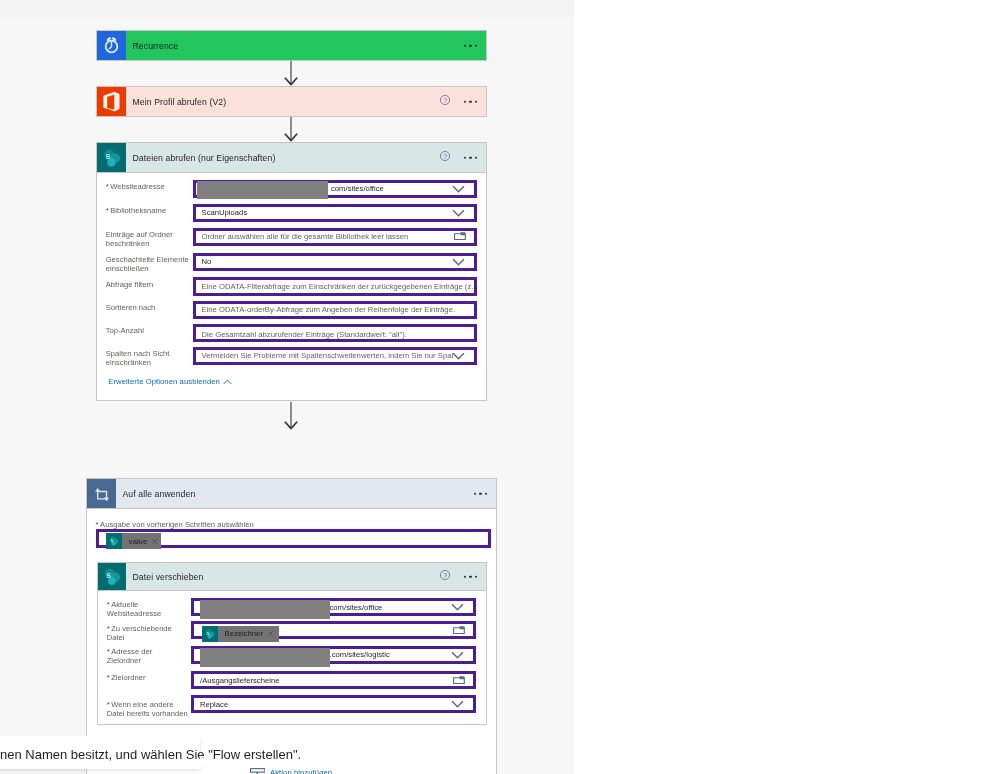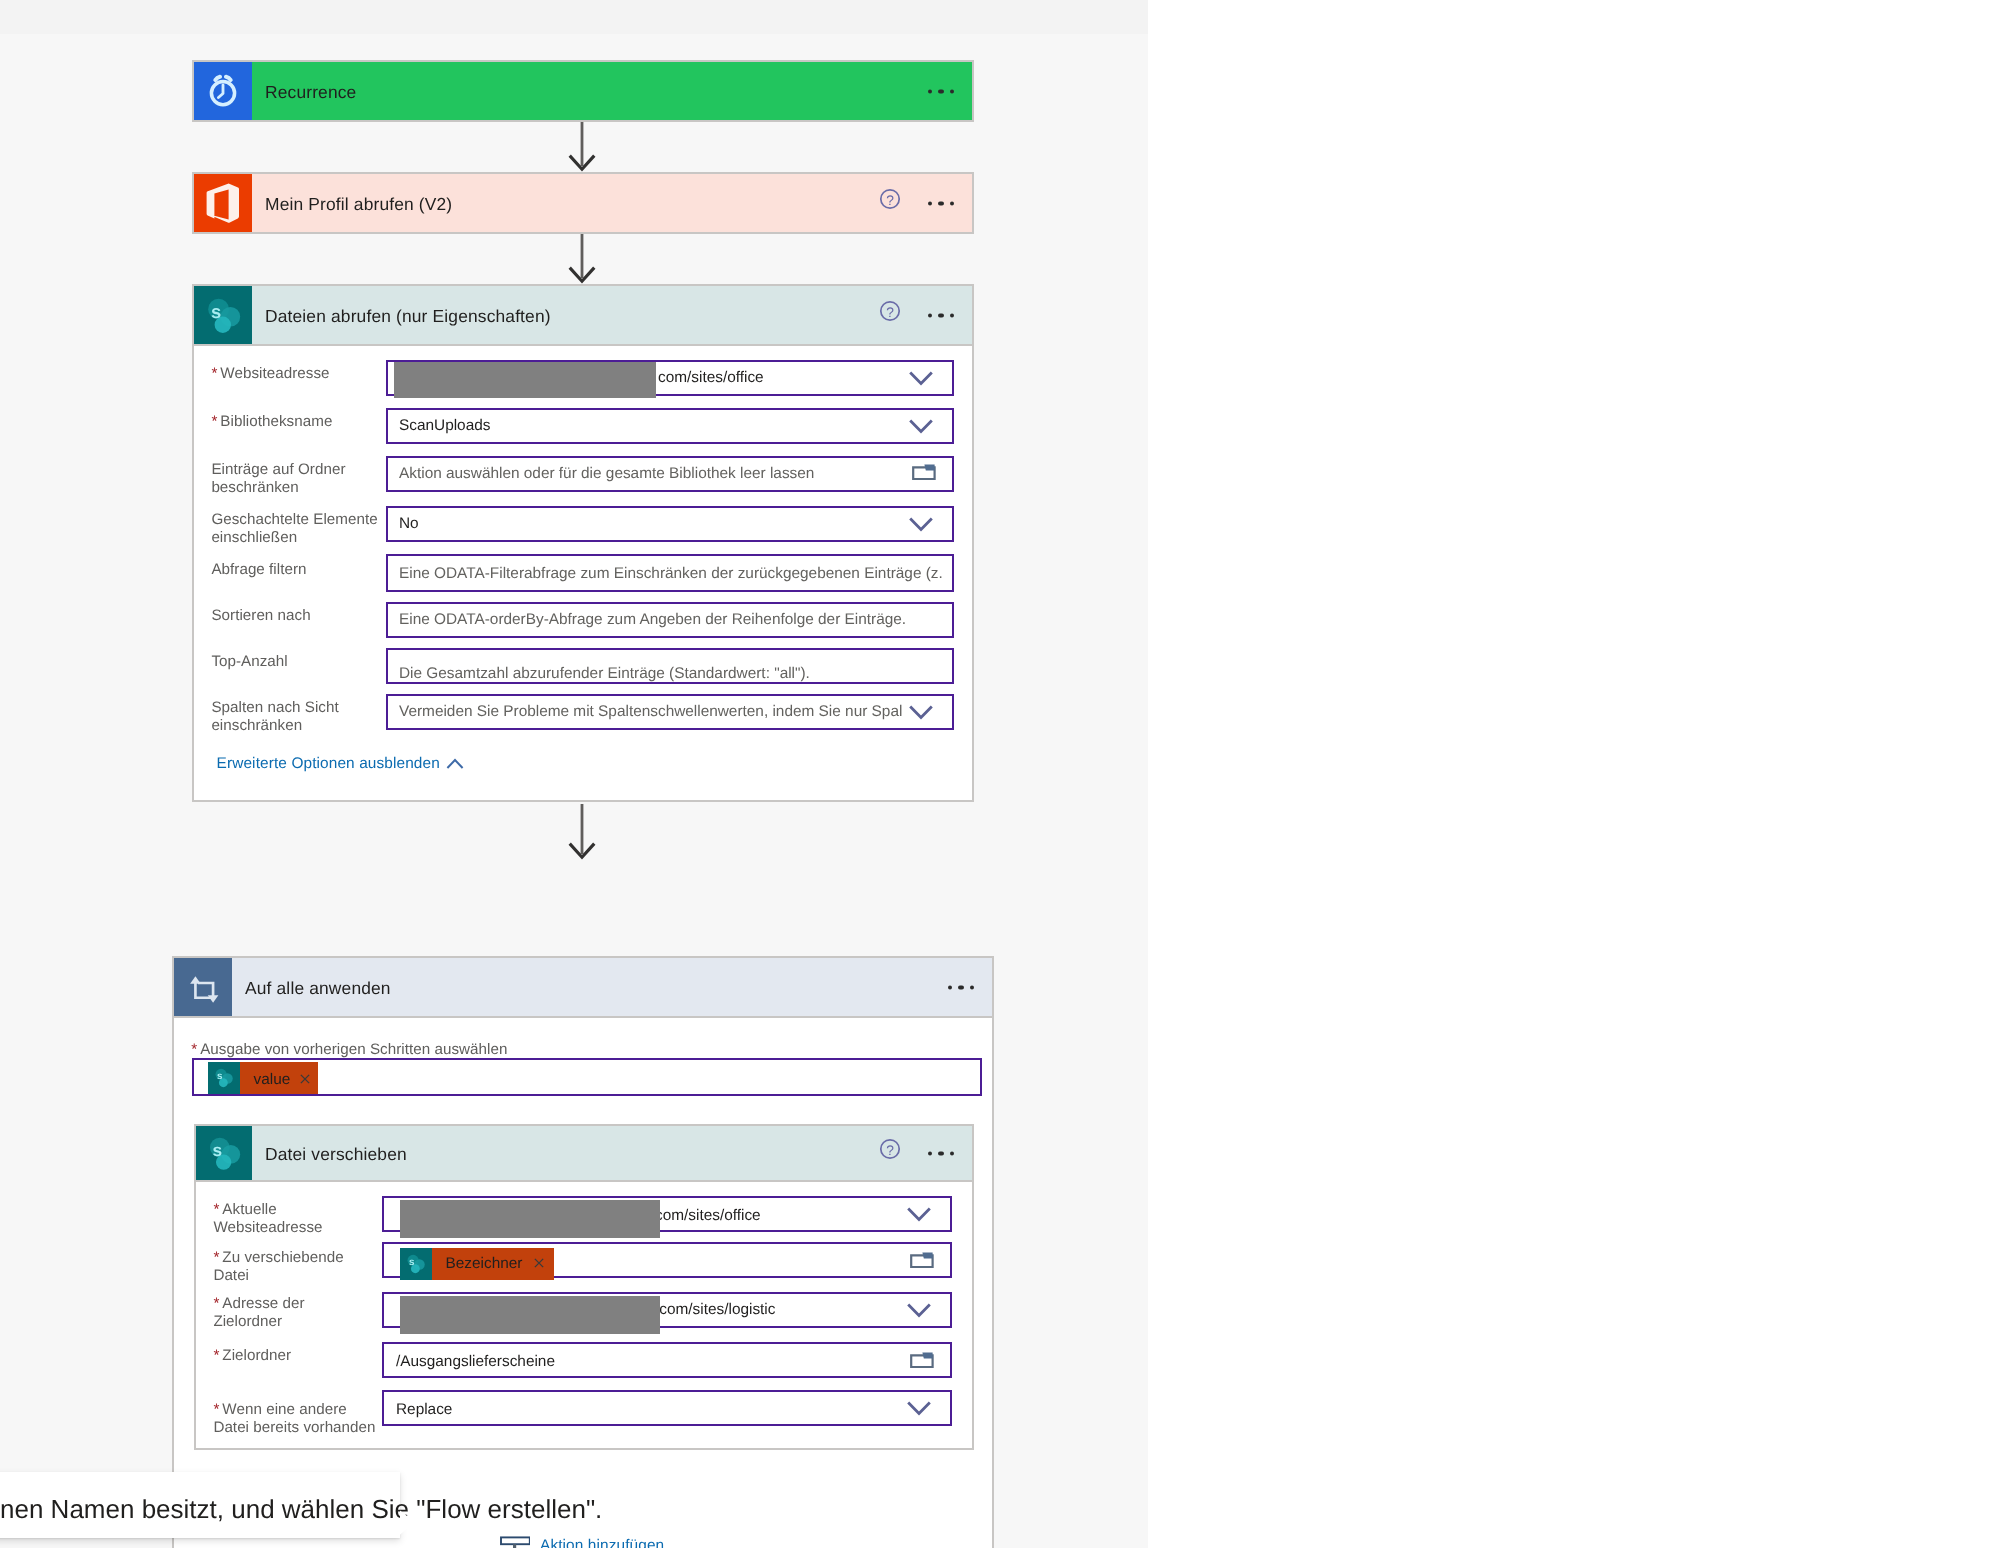--- a/index.html
+++ b/index.html
@@ -24,33 +24,33 @@
 
   
   .arrow{position:absolute;}
 
   
   .formbody{position:absolute;box-sizing:border-box;background:#fff;
             border:1px solid #c8c6c4;border-top:none;}
   .flabel{position:absolute;font-size:7.6px;color:#5f5e5c;line-height:9.2px;
           letter-spacing:.02px;}
   .req{color:#a4262c;margin-right:1.5px;}
-  .fbox{position:absolute;box-sizing:border-box;border:1px solid #4c1d95;background:#fff;
+  .fbox{position:absolute;box-sizing:border-box;border:3px solid #4c1d95;background:#fff;
         display:flex;align-items:center;}
   .fval{font-size:7.7px;color:#201f1e;margin-left:6px;letter-spacing:0;white-space:nowrap;}
   .fph{font-size:7.7px;color:#63625f;margin-left:6px;letter-spacing:0;white-space:nowrap;}
   .redact{position:absolute;background:#808080;}
 
   .chev{position:absolute;right:9px;top:50%;margin-top:-4px;}
   .folder{position:absolute;right:8px;top:50%;margin-top:-5.5px;}
 
   .linkrow{position:absolute;display:flex;align-items:center;}
   .linktext{font-size:7.7px;color:#0b6bb0;letter-spacing:.06px;}
 
-  .chip{position:absolute;display:flex;align-items:center;background:#c2410c;height:16px;justify-content:space-between;}
+  .chip{position:absolute;display:flex;align-items:center;background:#737373;height:16px;}
   .chipicon{width:16px;height:16px;flex:0 0 16px;}
   .chiptext{font-size:7.7px;color:#201f1e;margin-left:7px;letter-spacing:0;}
   .chipx{margin-left:5px;margin-right:5px;display:flex;align-items:center;}
 
   .tooltip{position:absolute;background:#fff;box-sizing:border-box;
            box-shadow:0 1.6px 3.6px rgba(0,0,0,.13),0 .3px .9px rgba(0,0,0,.1);}
   .ttext{font-size:13px;color:#201f1e;letter-spacing:0;white-space:nowrap;}
 </style>
 </head>
 <body>
@@ -155,21 +155,21 @@
         <div class="fval">ScanUploads</div>
         <svg class="chev" width="13" height="8" viewBox="0 0 13 8">
             <path d="M1.1 1.2 L6.5 6.7 L11.9 1.2" stroke="#5b6193" stroke-width="1.4" fill="none" stroke-linecap="butt"></path>
           </svg>
       </div>
 
       <div class="flabel" style="left:8.7px;top:57.0px;width:80px;">
         <span>Einträge auf Ordner beschränken</span>
       </div>
       <div class="fbox" style="left:95.5px;top:54.5px;width:284px;height:18.5px;">
-        <div class="fph">Aktion auswählen oder für die gesamte Bibliothek leer lassen</div>
+        <div class="fph">Ordner auswählen alle für die gesamte Bibliothek leer lassen</div>
         <svg class="folder" width="12" height="10" viewBox="0 0 12 10">
             <path d="M0.6 6.6 L0.6 2.7 L11.3 2.7 L11.3 8.5 L0.6 8.5 Z" fill="none" stroke="#5a6b80" stroke-width="1.1"></path>
             <path d="M6.2 1.2 L11.3 1.2 L11.3 4.2 L6.9 4.2 Z" fill="#516d90"></path>
           </svg>
       </div>
 
       <div class="flabel" style="left:8.7px;top:81.8px;width:86px;">
         <span>Geschachtelte Elemente einschließen</span>
       </div>
       <div class="fbox" style="left:95.5px;top:79.5px;width:284px;height:18.5px;">

